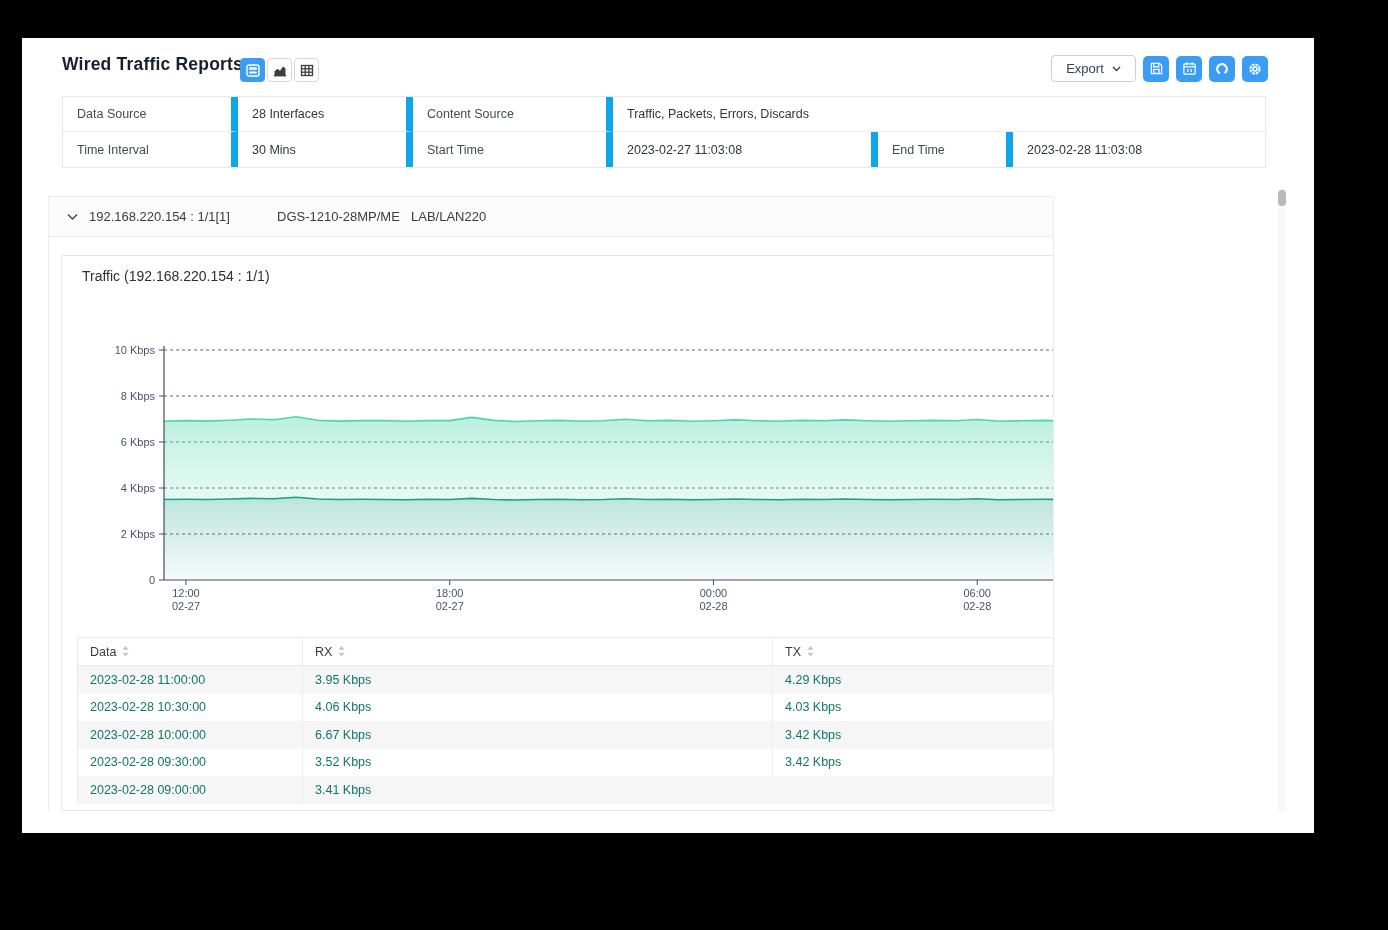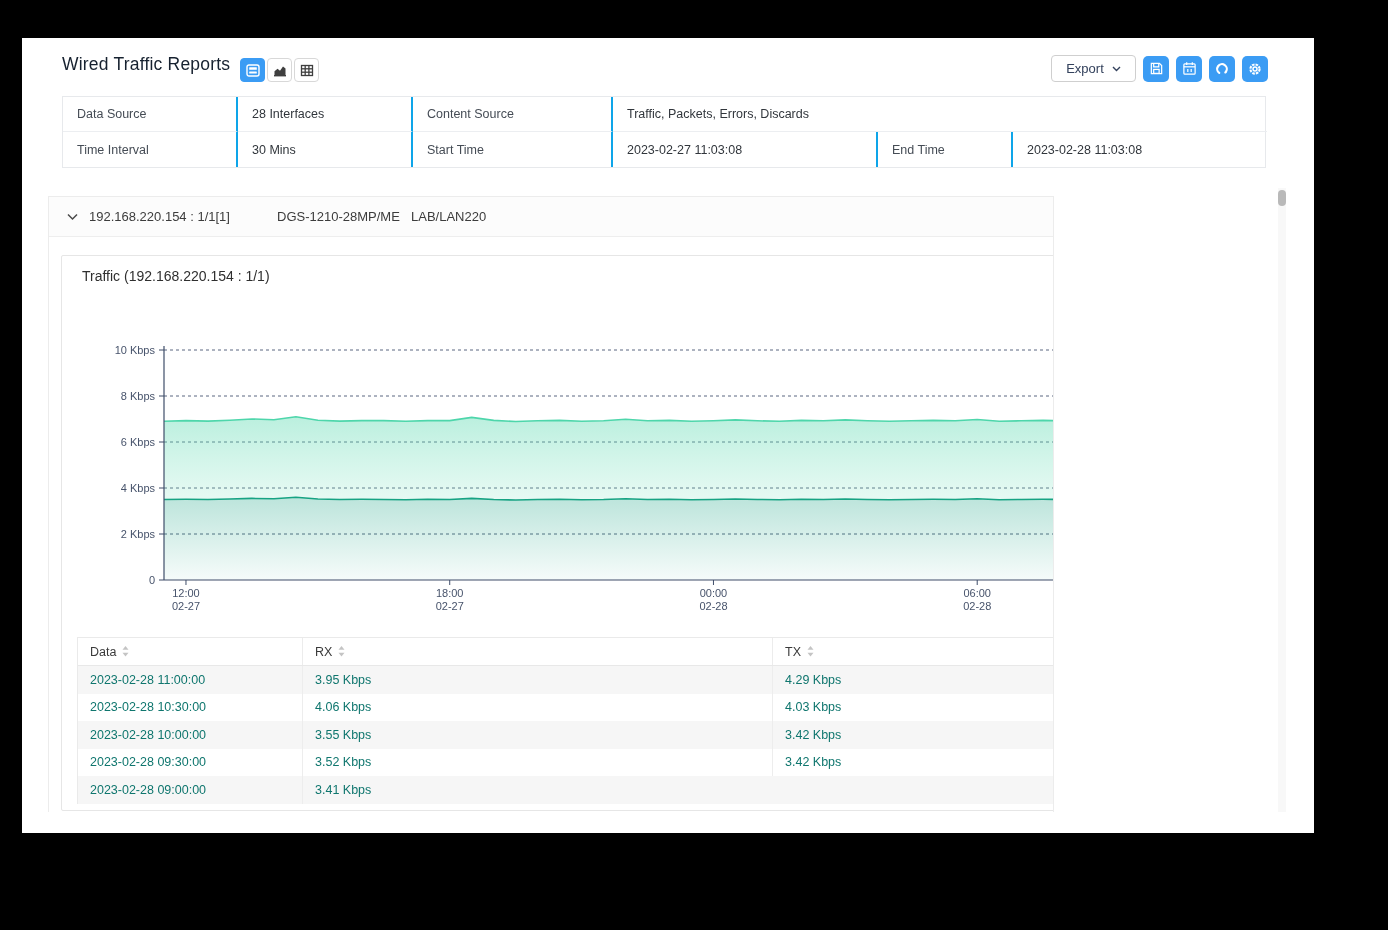--- a/index.html
+++ b/index.html
@@ -1,37 +1,37 @@
 <!DOCTYPE html>
 <html><head>
 <meta charset="utf-8">
 <style>
   html,body{margin:0;padding:0;width:1388px;height:930px;background:#000;overflow:hidden;
     font-family:"Liberation Sans","DejaVu Sans",sans-serif;}
   *{box-sizing:border-box;}
   .page{position:absolute;left:22px;top:38px;width:1292px;height:795px;background:#fff;}
 
   
-  .page-title{position:absolute;left:40px;top:16px;font-size:17.5px;font-weight:400;color:#16212f;margin:0;letter-spacing:.2px;}
+  .page-title{position:absolute;left:40px;top:16px;font-size:17.5px;font-weight:700;color:#16212f;margin:0;letter-spacing:.2px;}
   .toggles{position:absolute;left:218px;top:20px;display:flex;gap:2px;}
   .tgl{width:25px;height:24px;border:1px solid #d8d8d8;background:#fff;border-radius:4px;
     display:flex;align-items:center;justify-content:center;padding:0;cursor:pointer;}
   .tgl.active{background:#3b9cf4;border-color:#3b9cf4;}
   .right-tools{position:absolute;right:46px;top:17px;display:flex;align-items:center;gap:7px;}
   .export{height:27px;min-width:85px;background:#fff;border:1px solid #cfcfcf;border-radius:4px;
     display:flex;align-items:center;justify-content:center;gap:8px;font-size:13px;color:#33415c;cursor:pointer;
     font-family:inherit;padding:0 10px;}
   .ib{width:26px;height:26px;border:none;border-radius:5px;background:#3b9cf4;display:flex;
     align-items:center;justify-content:center;padding:0;cursor:pointer;}
 
   
   .summary{position:absolute;left:40px;top:58px;width:1204px;display:grid;
     grid-template-columns:175px 175px 200px 265px 135px 254px;grid-auto-rows:35px;
     border:1px solid #e7e9ec;font-size:12.5px;}
-  .scell{display:flex;align-items:center;padding:0 14px;border-right:2px solid #0ea5e9;border-bottom:1px solid #eceef1;
+  .scell{display:flex;align-items:center;padding:0 14px;border-right:7px solid #0ea5e9;border-bottom:1px solid #eceef1;
     white-space:nowrap;overflow:hidden;}
   .scell:nth-child(4),.scell:last-child{border-right:none;}
   .scell.lbl{color:#454c55;}
   .scell.val{color:#31363c;}
   .span3{grid-column:4/7;}
   .srow2{border-bottom:none!important;}
 
   
   .container{position:absolute;left:26px;top:158px;width:1006px;height:616px;border:1px solid #ececec;
     border-bottom:none;background:#fff;overflow:hidden;}
@@ -268,21 +268,21 @@
               <div class="td">3.95 Kbps</div>
               <div class="td">4.29 Kbps</div>
             </div>
             <div class="trow">
               <div class="td">2023-02-28 10:30:00</div>
               <div class="td">4.06 Kbps</div>
               <div class="td">4.03 Kbps</div>
             </div>
             <div class="trow odd">
               <div class="td">2023-02-28 10:00:00</div>
-              <div class="td">3.55 Kbps</div>
+              <div class="td">6.67 Kbps</div>
               <div class="td">3.42 Kbps</div>
             </div>
             <div class="trow">
               <div class="td">2023-02-28 09:30:00</div>
               <div class="td">3.52 Kbps</div>
               <div class="td">3.42 Kbps</div>
             </div>
             <div class="trow odd">
               <div class="td">2023-02-28 09:00:00</div>
               <div class="td">3.41 Kbps</div>

